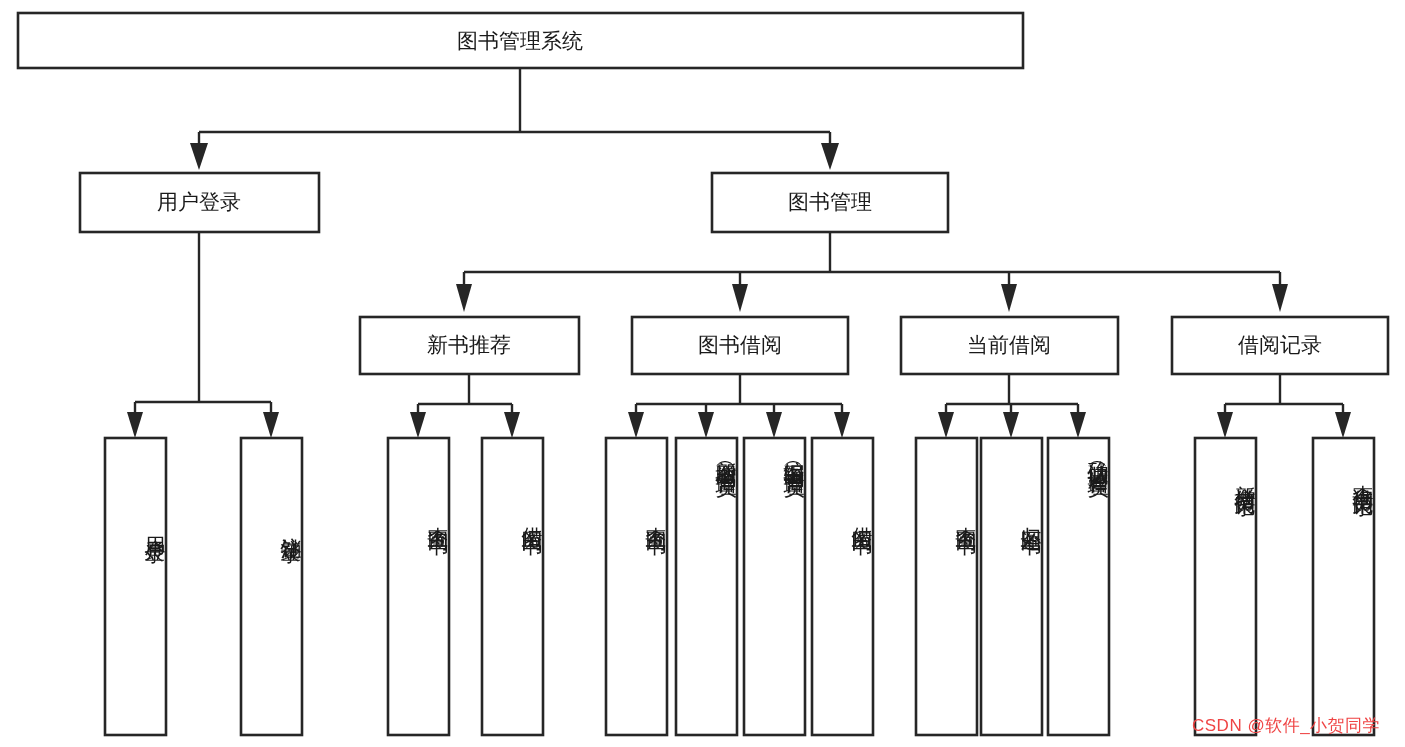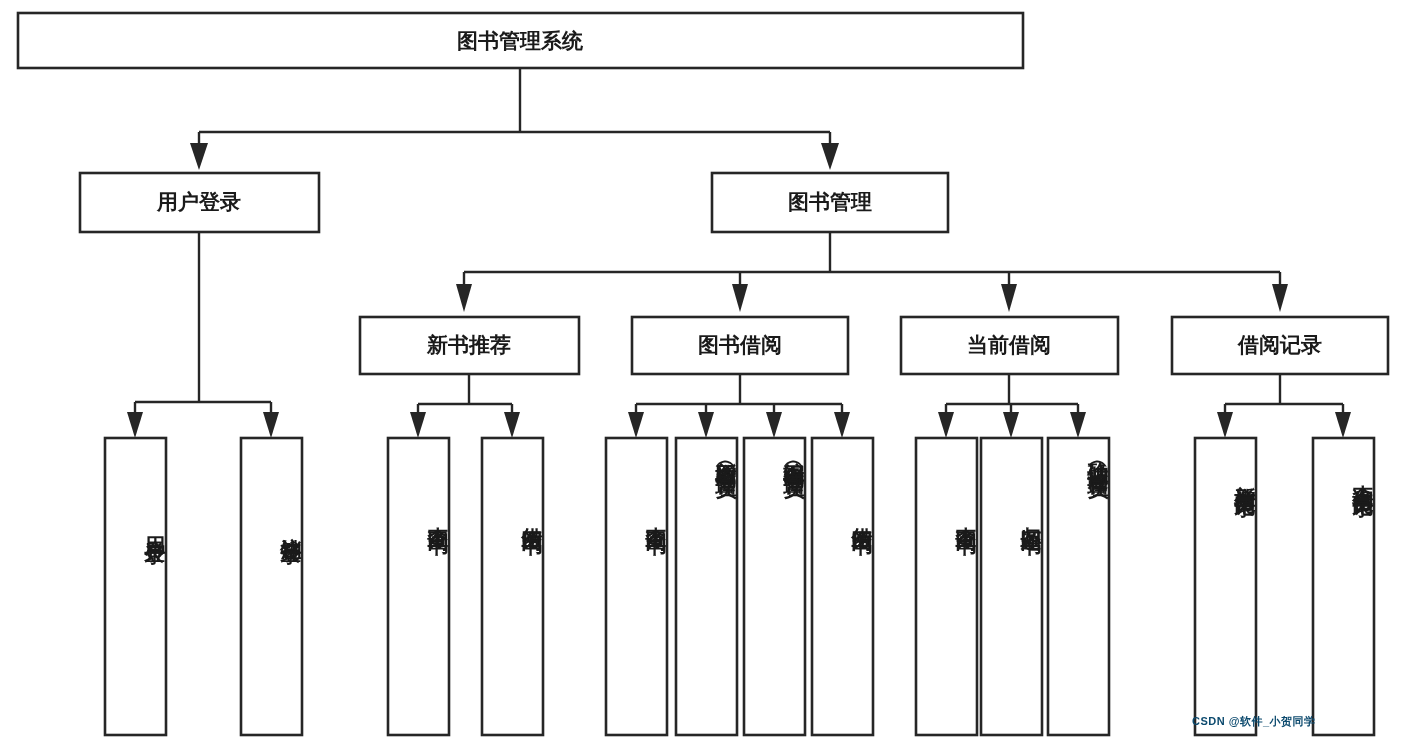--- a/index.html
+++ b/index.html
@@ -11,21 +11,20 @@
     width: 1405px;
     height: 747px;
     font-family: "Liberation Sans", "DejaVu Sans", sans-serif;
     overflow: hidden;
     position: relative;
   }
   #diagram-root {
     position: relative;
     width: 1176px;
     height: 747px;
-    font-weight: bold;
   }
   svg#flow-svg {
     position: absolute;
     top: 0;
     left: 0;
     width: 1405px;
     height: 747px;
   }
   .node-rect {
     fill: #ffffff;
@@ -61,22 +60,22 @@
     letter-spacing: 2.5px;
     white-space: nowrap;
     text-align: center;
     pointer-events: none;
   }
   .watermark {
     position: absolute;
     left: 1192px;
     top: 714px;
     font-family: "Liberation Sans", "DejaVu Sans", sans-serif;
-    font-size: 11px;
-    color: #0c4a6e;
+    font-size: 17px;
+    color: #ef4444;
     white-space: nowrap;
     letter-spacing: 0.5px;
   }
 </style>
 </head>
 <body>
 
 <div id="diagram-root">
 
   <svg id="flow-svg" viewBox="0 0 1405 747" xmlns="http://www.w3.org/2000/svg">

